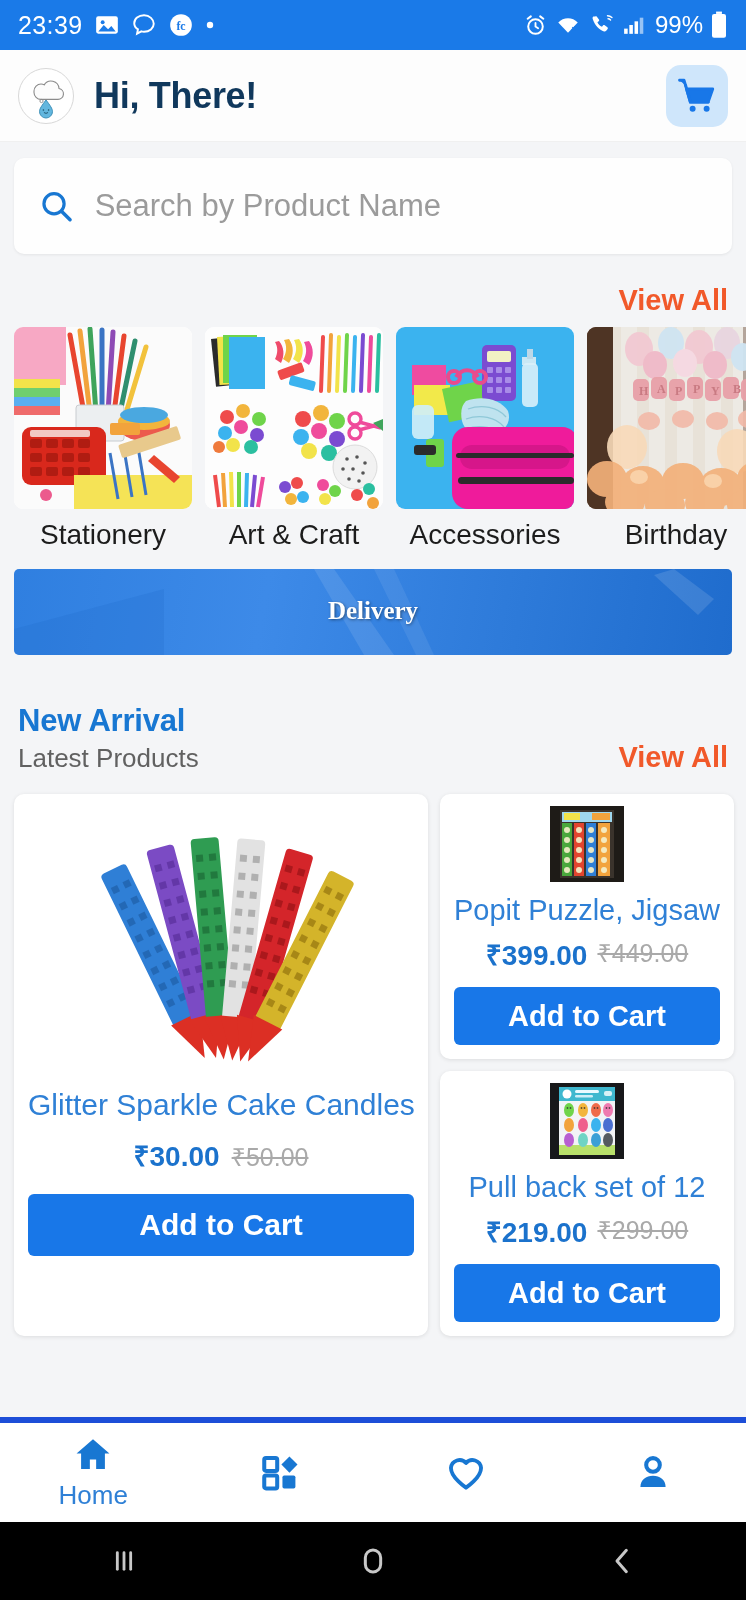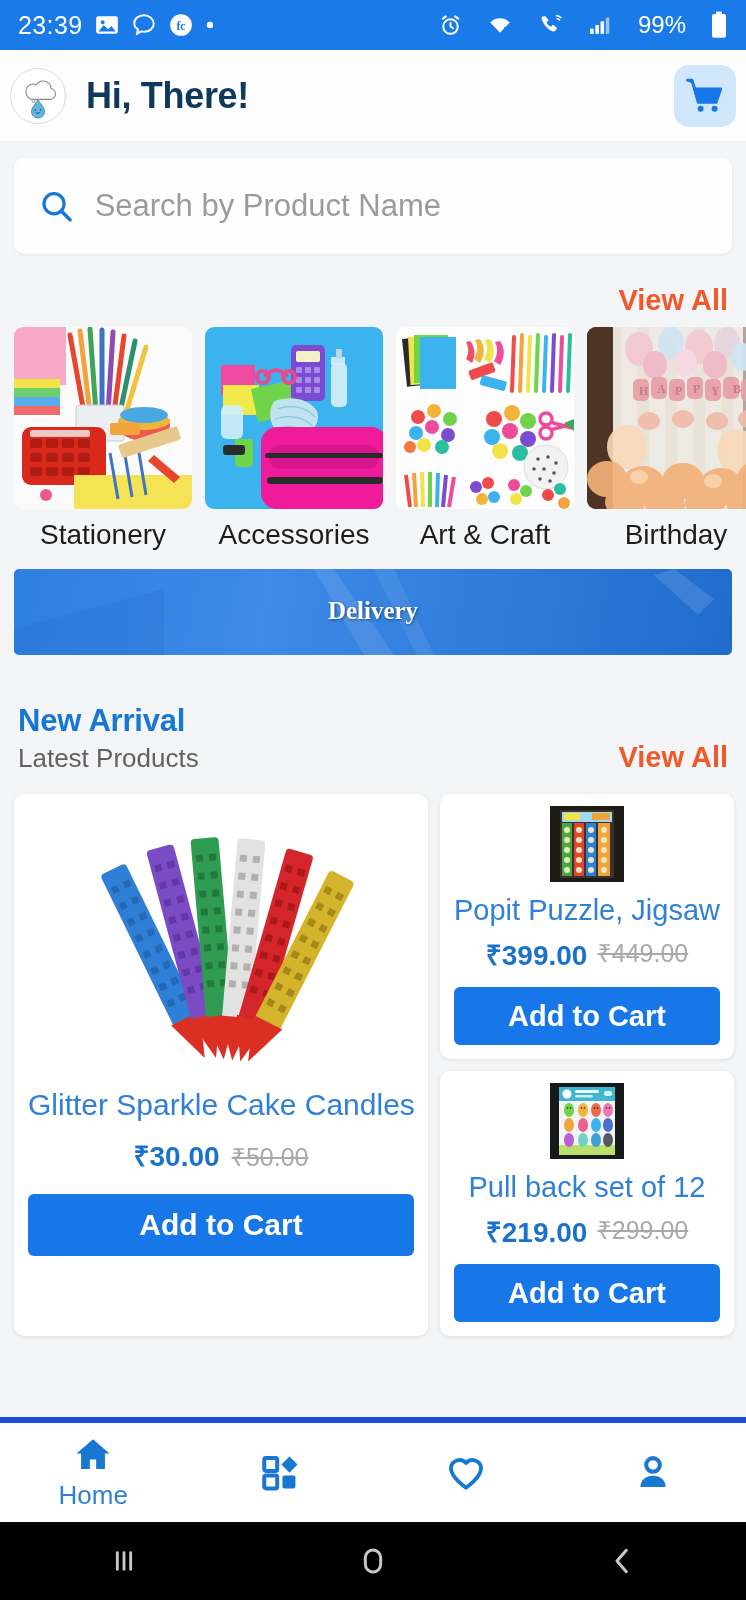--- a/index.html
+++ b/index.html
@@ -12,28 +12,28 @@
   .phone { width: 746px; height: 1600px; position: relative; display: flex; flex-direction: column; background: #f4f5f7; }
 
   
   .statusbar {
     height: 50px; background: #1a7ae8; color: #fff;
     display: flex; align-items: center; justify-content: space-between;
     padding: 12px 18px; flex: 0 0 50px;
   }
   .sb-left { display: flex; align-items: center; gap: 11px; }
   .sb-time { font-size: 25px; font-weight: 400; letter-spacing: .4px; }
-  .sb-right { display: flex; align-items: center; gap: 24px; }
+  .sb-right { display: flex; align-items: center; gap: 7px; }
   .sb-pct { font-size: 24px; font-weight: 500; margin-left: 2px; }
   .ico { display: inline-flex; align-items: center; justify-content: center; }
 
   
   .appbar {
     height: 92px; background: #fdfdfd; display: flex; align-items: center;
-    padding: 0 10px; flex: 0 0 92px; border-bottom: 1px solid #f0f0f0;
+    padding: 0 18px; flex: 0 0 92px; border-bottom: 1px solid #f0f0f0;
   }
   .avatar {
     width: 56px; height: 56px; border-radius: 50%;
     border: 1.5px solid #d8d8d8; background: #fff;
     display: flex; align-items: center; justify-content: center; overflow: hidden;
     flex: 0 0 56px;
   }
   .greeting { font-size: 36px; font-weight: 700; color: #10385c; margin-left: 20px; letter-spacing: -.3px; }
   .cart-btn {
     margin-left: auto; width: 62px; height: 62px; border-radius: 15px;
@@ -287,20 +287,115 @@
                 <line x1="110" y1="122" x2="118" y2="170"></line>
                 <line x1="124" y1="120" x2="132" y2="168"></line>
               </g>
             <rect x="104" y="118" width="62" height="14" rx="2" fill="#e8c98c" transform="rotate(-18 104 118)"></rect>
             <path d="M140 128l26 22-6 6-26-22z" fill="#e8452f"></path>
             <rect x="96" y="96" width="30" height="12" rx="2" fill="#f2a33c"></rect>
             <circle cx="32" cy="168" r="6" fill="#ec5a8d"></circle>
           </svg>
         </div>
         <div class="cat-label">Stationery</div>
+      </div>
+
+      <div class="cat-item">
+        <div class="cat-thumb">
+          <svg viewBox="0 0 178 182" preserveAspectRatio="xMidYMid slice">
+            <rect width="178" height="182" fill="#fdfdfd"></rect>
+            <rect x="6" y="12" width="34" height="48" fill="#2b2b2b" transform="rotate(-6 6 12)"></rect>
+            <rect x="12" y="10" width="34" height="48" fill="#f2e34a" transform="rotate(-3 12 10)"></rect>
+            <rect x="18" y="8" width="34" height="48" fill="#6fd44a"></rect>
+            <rect x="24" y="10" width="36" height="52" fill="#3bb3ef"></rect>
+            <g>
+              <path d="M74 14c5 6 6 14 2 22l-6-4c3-6 3-12 0-17z" fill="#ef4b6b"></path>
+              <path d="M84 12c5 7 5 16 0 24l-6-4c4-7 4-13 1-19z" fill="#f2b53c"></path>
+              <path d="M94 12c5 7 5 16 0 24l-6-4c4-7 4-13 1-19z" fill="#f2e34a"></path>
+              <path d="M104 14c5 7 5 16 0 24l-6-4c4-7 4-13 1-19z" fill="#ef4b9b"></path>
+            </g>
+            <g stroke-width="4" stroke-linecap="round">
+              <line x1="118" y1="10" x2="116" y2="64" stroke="#ef4b4b"></line>
+                <line x1="126" y1="8" x2="124" y2="64" stroke="#f2a33c"></line>
+              <line x1="134" y1="10" x2="132" y2="64" stroke="#f2e34a"></line>
+                <line x1="142" y1="8" x2="140" y2="64" stroke="#6fd44a"></line>
+              <line x1="150" y1="10" x2="148" y2="64" stroke="#3bb3ef"></line>
+                <line x1="158" y1="8" x2="156" y2="64" stroke="#7b4bd1"></line>
+              <line x1="166" y1="10" x2="164" y2="64" stroke="#ef4b9b"></line>
+                <line x1="174" y1="8" x2="172" y2="64" stroke="#2bbfa0"></line>
+            </g>
+            <rect x="72" y="44" width="26" height="10" rx="2" fill="#ef4b4b" transform="rotate(-20 72 44)"></rect>
+            <rect x="86" y="48" width="26" height="10" rx="2" fill="#3bb3ef" transform="rotate(15 86 48)"></rect>
+            <g>
+              <circle cx="38" cy="100" r="28" fill="none"></circle>
+              <circle cx="22" cy="90" r="7" fill="#ef4b4b"></circle>
+                <circle cx="38" cy="84" r="7" fill="#f2b53c"></circle>
+                <circle cx="54" cy="92" r="7" fill="#6fd44a"></circle>
+              <circle cx="20" cy="106" r="7" fill="#3bb3ef"></circle>
+                <circle cx="36" cy="100" r="7" fill="#ef4b9b"></circle>
+                <circle cx="52" cy="108" r="7" fill="#7b4bd1"></circle>
+              <circle cx="28" cy="118" r="7" fill="#f2e34a"></circle>
+                <circle cx="46" cy="120" r="7" fill="#2bbfa0"></circle>
+                <circle cx="14" cy="120" r="6" fill="#ef7a3c"></circle>
+            </g>
+            <g>
+              <circle cx="98" cy="92" r="8" fill="#ef4b4b"></circle>
+                <circle cx="116" cy="86" r="8" fill="#f2b53c"></circle>
+                <circle cx="132" cy="94" r="8" fill="#6fd44a"></circle>
+              <circle cx="96" cy="110" r="8" fill="#3bb3ef"></circle>
+                <circle cx="114" cy="104" r="8" fill="#ef4b9b"></circle>
+                <circle cx="132" cy="112" r="8" fill="#7b4bd1"></circle>
+              <circle cx="104" cy="124" r="8" fill="#f2e34a"></circle>
+                <circle cx="124" cy="126" r="8" fill="#2bbfa0"></circle>
+            </g>
+            <g stroke="#ef4b9b" stroke-width="3.4" fill="none">
+              <circle cx="150" cy="92" r="6"></circle>
+                <circle cx="150" cy="106" r="6"></circle>
+              <path d="M154 95l22 6M154 103l22-6"></path>
+            </g>
+            <path d="M168 96l10-4v12z" fill="#3fa45b"></path>
+            <circle cx="150" cy="140" r="22" fill="#f2f2f2" stroke="#dcdcdc"></circle>
+            <g fill="#555">
+                <circle cx="142" cy="132" r="1.8"></circle>
+                <circle cx="152" cy="130" r="1.8"></circle>
+                <circle cx="160" cy="136" r="1.8"></circle>
+                <circle cx="138" cy="142" r="1.8"></circle>
+                <circle cx="148" cy="142" r="1.8"></circle>
+                <circle cx="158" cy="146" r="1.8"></circle>
+                <circle cx="144" cy="152" r="1.8"></circle>
+                <circle cx="154" cy="154" r="1.8"></circle>
+              </g>
+            <g stroke-width="4">
+              <line x1="10" y1="148" x2="14" y2="180" stroke="#ef4b4b"></line>
+                <line x1="18" y1="146" x2="20" y2="180" stroke="#f2a33c"></line>
+              <line x1="26" y1="145" x2="27" y2="180" stroke="#f2e34a"></line>
+                <line x1="34" y1="145" x2="34" y2="180" stroke="#6fd44a"></line>
+              <line x1="42" y1="146" x2="41" y2="180" stroke="#3bb3ef"></line>
+                <line x1="50" y1="148" x2="47" y2="180" stroke="#7b4bd1"></line>
+              <line x1="58" y1="150" x2="53" y2="180" stroke="#ef4b9b"></line>
+            </g>
+            <g>
+                <circle cx="80" cy="160" r="6" fill="#7b4bd1"></circle>
+                <circle cx="92" cy="156" r="6" fill="#ef4b4b"></circle>
+                <circle cx="86" cy="172" r="6" fill="#f2b53c"></circle>
+                <circle cx="98" cy="170" r="6" fill="#3bb3ef"></circle>
+              </g>
+            <g>
+                <circle cx="118" cy="158" r="6" fill="#ef4b9b"></circle>
+                <circle cx="130" cy="164" r="6" fill="#6fd44a"></circle>
+                <circle cx="120" cy="172" r="6" fill="#f2e34a"></circle>
+              </g>
+            <g>
+                <circle cx="152" cy="168" r="6" fill="#ef4b4b"></circle>
+                <circle cx="164" cy="162" r="6" fill="#2bbfa0"></circle>
+                <circle cx="168" cy="176" r="6" fill="#f2a33c"></circle>
+              </g>
+          </svg>
+        </div>
+        <div class="cat-label">Art &amp; Craft</div>
       </div>
 
       <div class="cat-item">
         <div class="cat-thumb">
           <svg viewBox="0 0 178 182" preserveAspectRatio="xMidYMid slice">
             <rect width="178" height="182" fill="#3bb3ef"></rect>
             <rect x="16" y="38" width="34" height="30" fill="#ef4ba0"></rect>
             <rect x="18" y="58" width="36" height="30" fill="#f2e94a"></rect>
             <rect x="46" y="62" width="40" height="34" fill="#6fd44a" transform="rotate(-12 46 62)"></rect>
             <rect x="86" y="18" width="34" height="56" rx="5" fill="#7b4bd1"></rect>
@@ -331,115 +426,20 @@
             </g>
             <path d="M72 100h94c9 0 16 7 16 16v66H72c-9 0-16-7-16-16v-50c0-9 7-16 16-16z" fill="#ef1b9b"></path>
             <path d="M76 118h86c7 0 12 5 12 12s-5 12-12 12H76c-7 0-12-5-12-12s5-12 12-12z" fill="#d6168a"></path>
             <rect x="62" y="150" width="116" height="7" rx="3.5" fill="#2b2b2b"></rect>
             <rect x="60" y="126" width="118" height="5" rx="2.5" fill="#2b2b2b"></rect>
             <rect x="30" y="112" width="18" height="28" rx="3" fill="#6fd44a"></rect>
             <rect x="18" y="118" width="22" height="10" rx="3" fill="#2b2b2b"></rect>
           </svg>
         </div>
         <div class="cat-label">Accessories</div>
-      </div>
-
-      <div class="cat-item">
-        <div class="cat-thumb">
-          <svg viewBox="0 0 178 182" preserveAspectRatio="xMidYMid slice">
-            <rect width="178" height="182" fill="#fdfdfd"></rect>
-            <rect x="6" y="12" width="34" height="48" fill="#2b2b2b" transform="rotate(-6 6 12)"></rect>
-            <rect x="12" y="10" width="34" height="48" fill="#f2e34a" transform="rotate(-3 12 10)"></rect>
-            <rect x="18" y="8" width="34" height="48" fill="#6fd44a"></rect>
-            <rect x="24" y="10" width="36" height="52" fill="#3bb3ef"></rect>
-            <g>
-              <path d="M74 14c5 6 6 14 2 22l-6-4c3-6 3-12 0-17z" fill="#ef4b6b"></path>
-              <path d="M84 12c5 7 5 16 0 24l-6-4c4-7 4-13 1-19z" fill="#f2b53c"></path>
-              <path d="M94 12c5 7 5 16 0 24l-6-4c4-7 4-13 1-19z" fill="#f2e34a"></path>
-              <path d="M104 14c5 7 5 16 0 24l-6-4c4-7 4-13 1-19z" fill="#ef4b9b"></path>
-            </g>
-            <g stroke-width="4" stroke-linecap="round">
-              <line x1="118" y1="10" x2="116" y2="64" stroke="#ef4b4b"></line>
-                <line x1="126" y1="8" x2="124" y2="64" stroke="#f2a33c"></line>
-              <line x1="134" y1="10" x2="132" y2="64" stroke="#f2e34a"></line>
-                <line x1="142" y1="8" x2="140" y2="64" stroke="#6fd44a"></line>
-              <line x1="150" y1="10" x2="148" y2="64" stroke="#3bb3ef"></line>
-                <line x1="158" y1="8" x2="156" y2="64" stroke="#7b4bd1"></line>
-              <line x1="166" y1="10" x2="164" y2="64" stroke="#ef4b9b"></line>
-                <line x1="174" y1="8" x2="172" y2="64" stroke="#2bbfa0"></line>
-            </g>
-            <rect x="72" y="44" width="26" height="10" rx="2" fill="#ef4b4b" transform="rotate(-20 72 44)"></rect>
-            <rect x="86" y="48" width="26" height="10" rx="2" fill="#3bb3ef" transform="rotate(15 86 48)"></rect>
-            <g>
-              <circle cx="38" cy="100" r="28" fill="none"></circle>
-              <circle cx="22" cy="90" r="7" fill="#ef4b4b"></circle>
-                <circle cx="38" cy="84" r="7" fill="#f2b53c"></circle>
-                <circle cx="54" cy="92" r="7" fill="#6fd44a"></circle>
-              <circle cx="20" cy="106" r="7" fill="#3bb3ef"></circle>
-                <circle cx="36" cy="100" r="7" fill="#ef4b9b"></circle>
-                <circle cx="52" cy="108" r="7" fill="#7b4bd1"></circle>
-              <circle cx="28" cy="118" r="7" fill="#f2e34a"></circle>
-                <circle cx="46" cy="120" r="7" fill="#2bbfa0"></circle>
-                <circle cx="14" cy="120" r="6" fill="#ef7a3c"></circle>
-            </g>
-            <g>
-              <circle cx="98" cy="92" r="8" fill="#ef4b4b"></circle>
-                <circle cx="116" cy="86" r="8" fill="#f2b53c"></circle>
-                <circle cx="132" cy="94" r="8" fill="#6fd44a"></circle>
-              <circle cx="96" cy="110" r="8" fill="#3bb3ef"></circle>
-                <circle cx="114" cy="104" r="8" fill="#ef4b9b"></circle>
-                <circle cx="132" cy="112" r="8" fill="#7b4bd1"></circle>
-              <circle cx="104" cy="124" r="8" fill="#f2e34a"></circle>
-                <circle cx="124" cy="126" r="8" fill="#2bbfa0"></circle>
-            </g>
-            <g stroke="#ef4b9b" stroke-width="3.4" fill="none">
-              <circle cx="150" cy="92" r="6"></circle>
-                <circle cx="150" cy="106" r="6"></circle>
-              <path d="M154 95l22 6M154 103l22-6"></path>
-            </g>
-            <path d="M168 96l10-4v12z" fill="#3fa45b"></path>
-            <circle cx="150" cy="140" r="22" fill="#f2f2f2" stroke="#dcdcdc"></circle>
-            <g fill="#555">
-                <circle cx="142" cy="132" r="1.8"></circle>
-                <circle cx="152" cy="130" r="1.8"></circle>
-                <circle cx="160" cy="136" r="1.8"></circle>
-                <circle cx="138" cy="142" r="1.8"></circle>
-                <circle cx="148" cy="142" r="1.8"></circle>
-                <circle cx="158" cy="146" r="1.8"></circle>
-                <circle cx="144" cy="152" r="1.8"></circle>
-                <circle cx="154" cy="154" r="1.8"></circle>
-              </g>
-            <g stroke-width="4">
-              <line x1="10" y1="148" x2="14" y2="180" stroke="#ef4b4b"></line>
-                <line x1="18" y1="146" x2="20" y2="180" stroke="#f2a33c"></line>
-              <line x1="26" y1="145" x2="27" y2="180" stroke="#f2e34a"></line>
-                <line x1="34" y1="145" x2="34" y2="180" stroke="#6fd44a"></line>
-              <line x1="42" y1="146" x2="41" y2="180" stroke="#3bb3ef"></line>
-                <line x1="50" y1="148" x2="47" y2="180" stroke="#7b4bd1"></line>
-              <line x1="58" y1="150" x2="53" y2="180" stroke="#ef4b9b"></line>
-            </g>
-            <g>
-                <circle cx="80" cy="160" r="6" fill="#7b4bd1"></circle>
-                <circle cx="92" cy="156" r="6" fill="#ef4b4b"></circle>
-                <circle cx="86" cy="172" r="6" fill="#f2b53c"></circle>
-                <circle cx="98" cy="170" r="6" fill="#3bb3ef"></circle>
-              </g>
-            <g>
-                <circle cx="118" cy="158" r="6" fill="#ef4b9b"></circle>
-                <circle cx="130" cy="164" r="6" fill="#6fd44a"></circle>
-                <circle cx="120" cy="172" r="6" fill="#f2e34a"></circle>
-              </g>
-            <g>
-                <circle cx="152" cy="168" r="6" fill="#ef4b4b"></circle>
-                <circle cx="164" cy="162" r="6" fill="#2bbfa0"></circle>
-                <circle cx="168" cy="176" r="6" fill="#f2a33c"></circle>
-              </g>
-          </svg>
-        </div>
-        <div class="cat-label">Art &amp; Craft</div>
       </div>
 
       <div class="cat-item">
         <div class="cat-thumb">
           <svg viewBox="0 0 178 182" preserveAspectRatio="xMidYMid slice">
             <rect width="178" height="182" fill="#6b4a36"></rect>
             <rect x="24" y="0" width="132" height="182" fill="#e8e2d8"></rect>
             <rect x="0" y="0" width="26" height="182" fill="#4e3424"></rect>
             <g fill="#f0f0ee" opacity=".55">
               <rect x="34" y="0" width="16" height="182"></rect>

